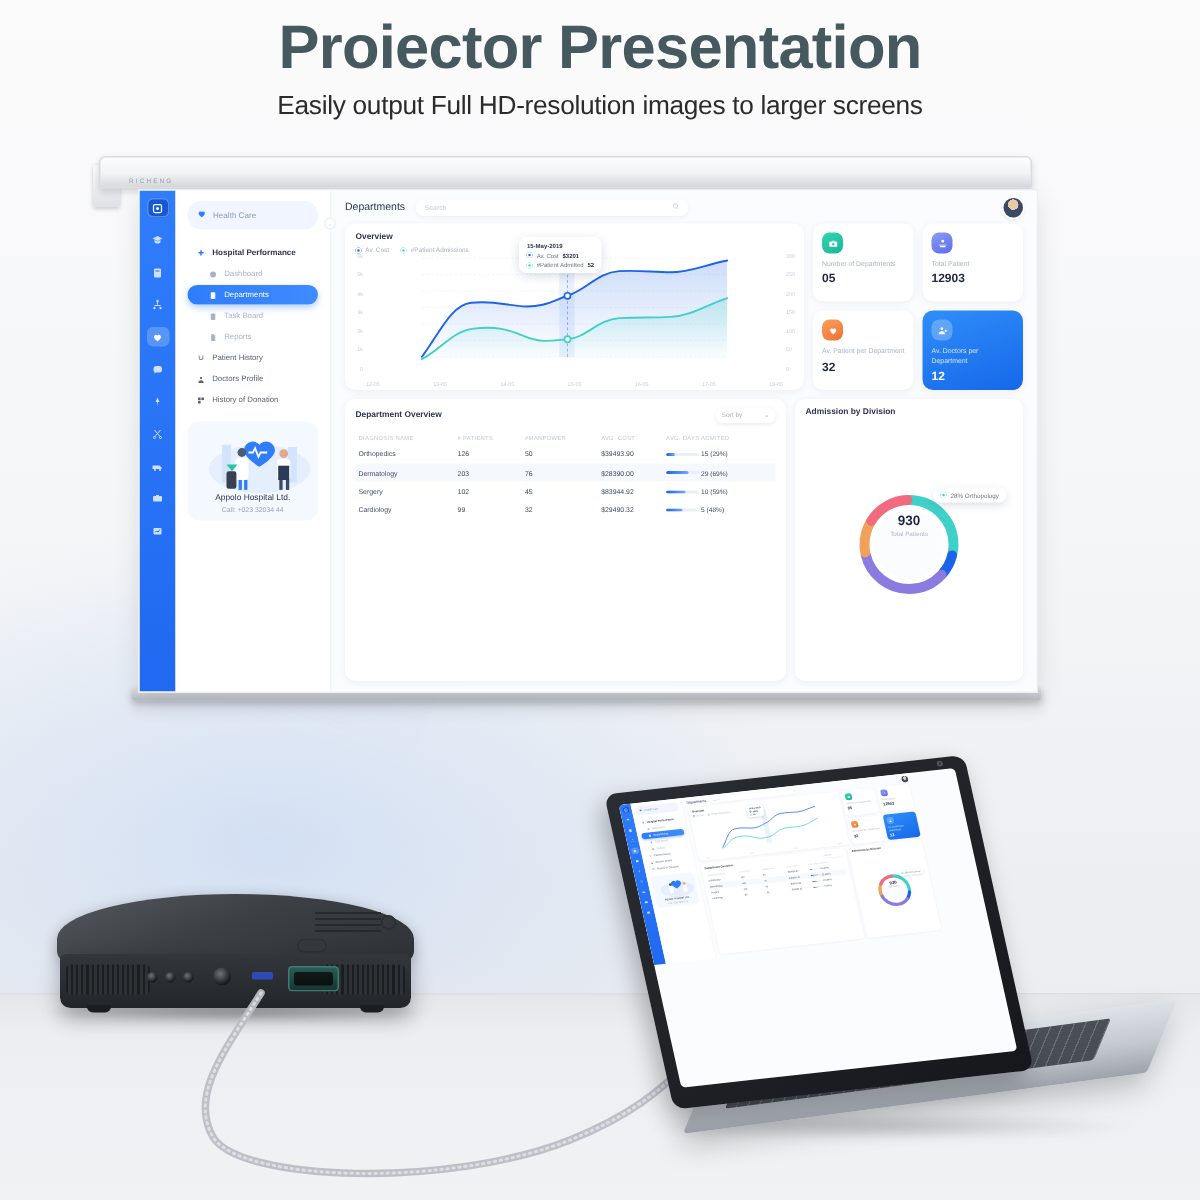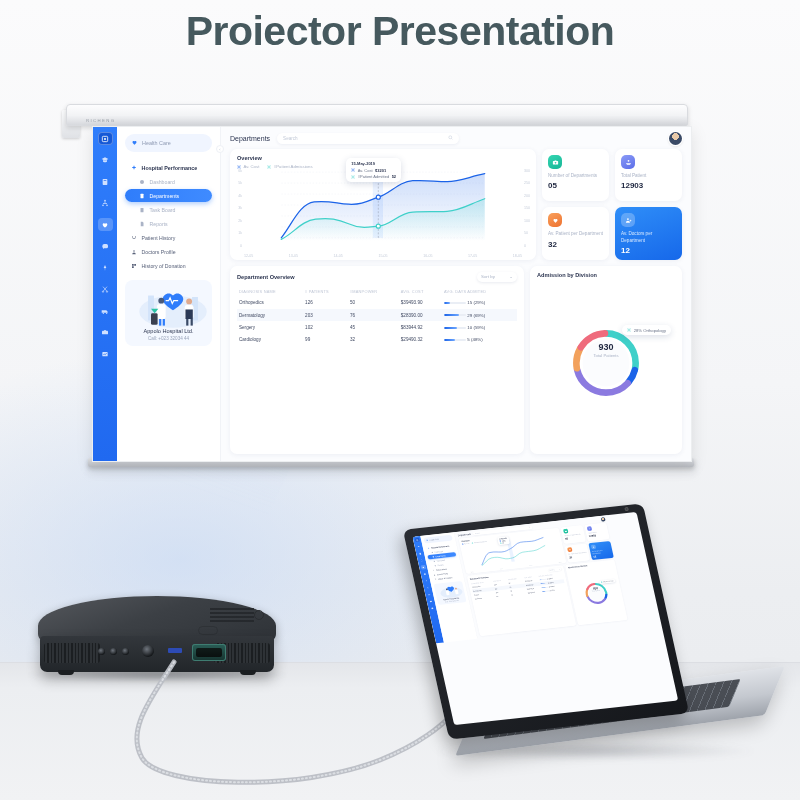--- a/index.html
+++ b/index.html
@@ -218,20 +218,21 @@
 </style>
 </head>
 <body>
 
 <div id="scene">
   <div id="deskline"></div>
 </div>
 
 <div id="headline">
   <div id="title">Proiector Presentation</div>
+  <div id="subtitle">Easily output Full HD-resolution images to larger screens</div>
 </div>
 
 <div id="beam"></div>
 
 <div id="roller-cap"></div>
 <div id="screen-roller"></div>
 <div id="roller-brand">RICHENG</div>
 <div id="screen-shadow"></div>
 <div id="screen-bar-bottom"></div>
 

